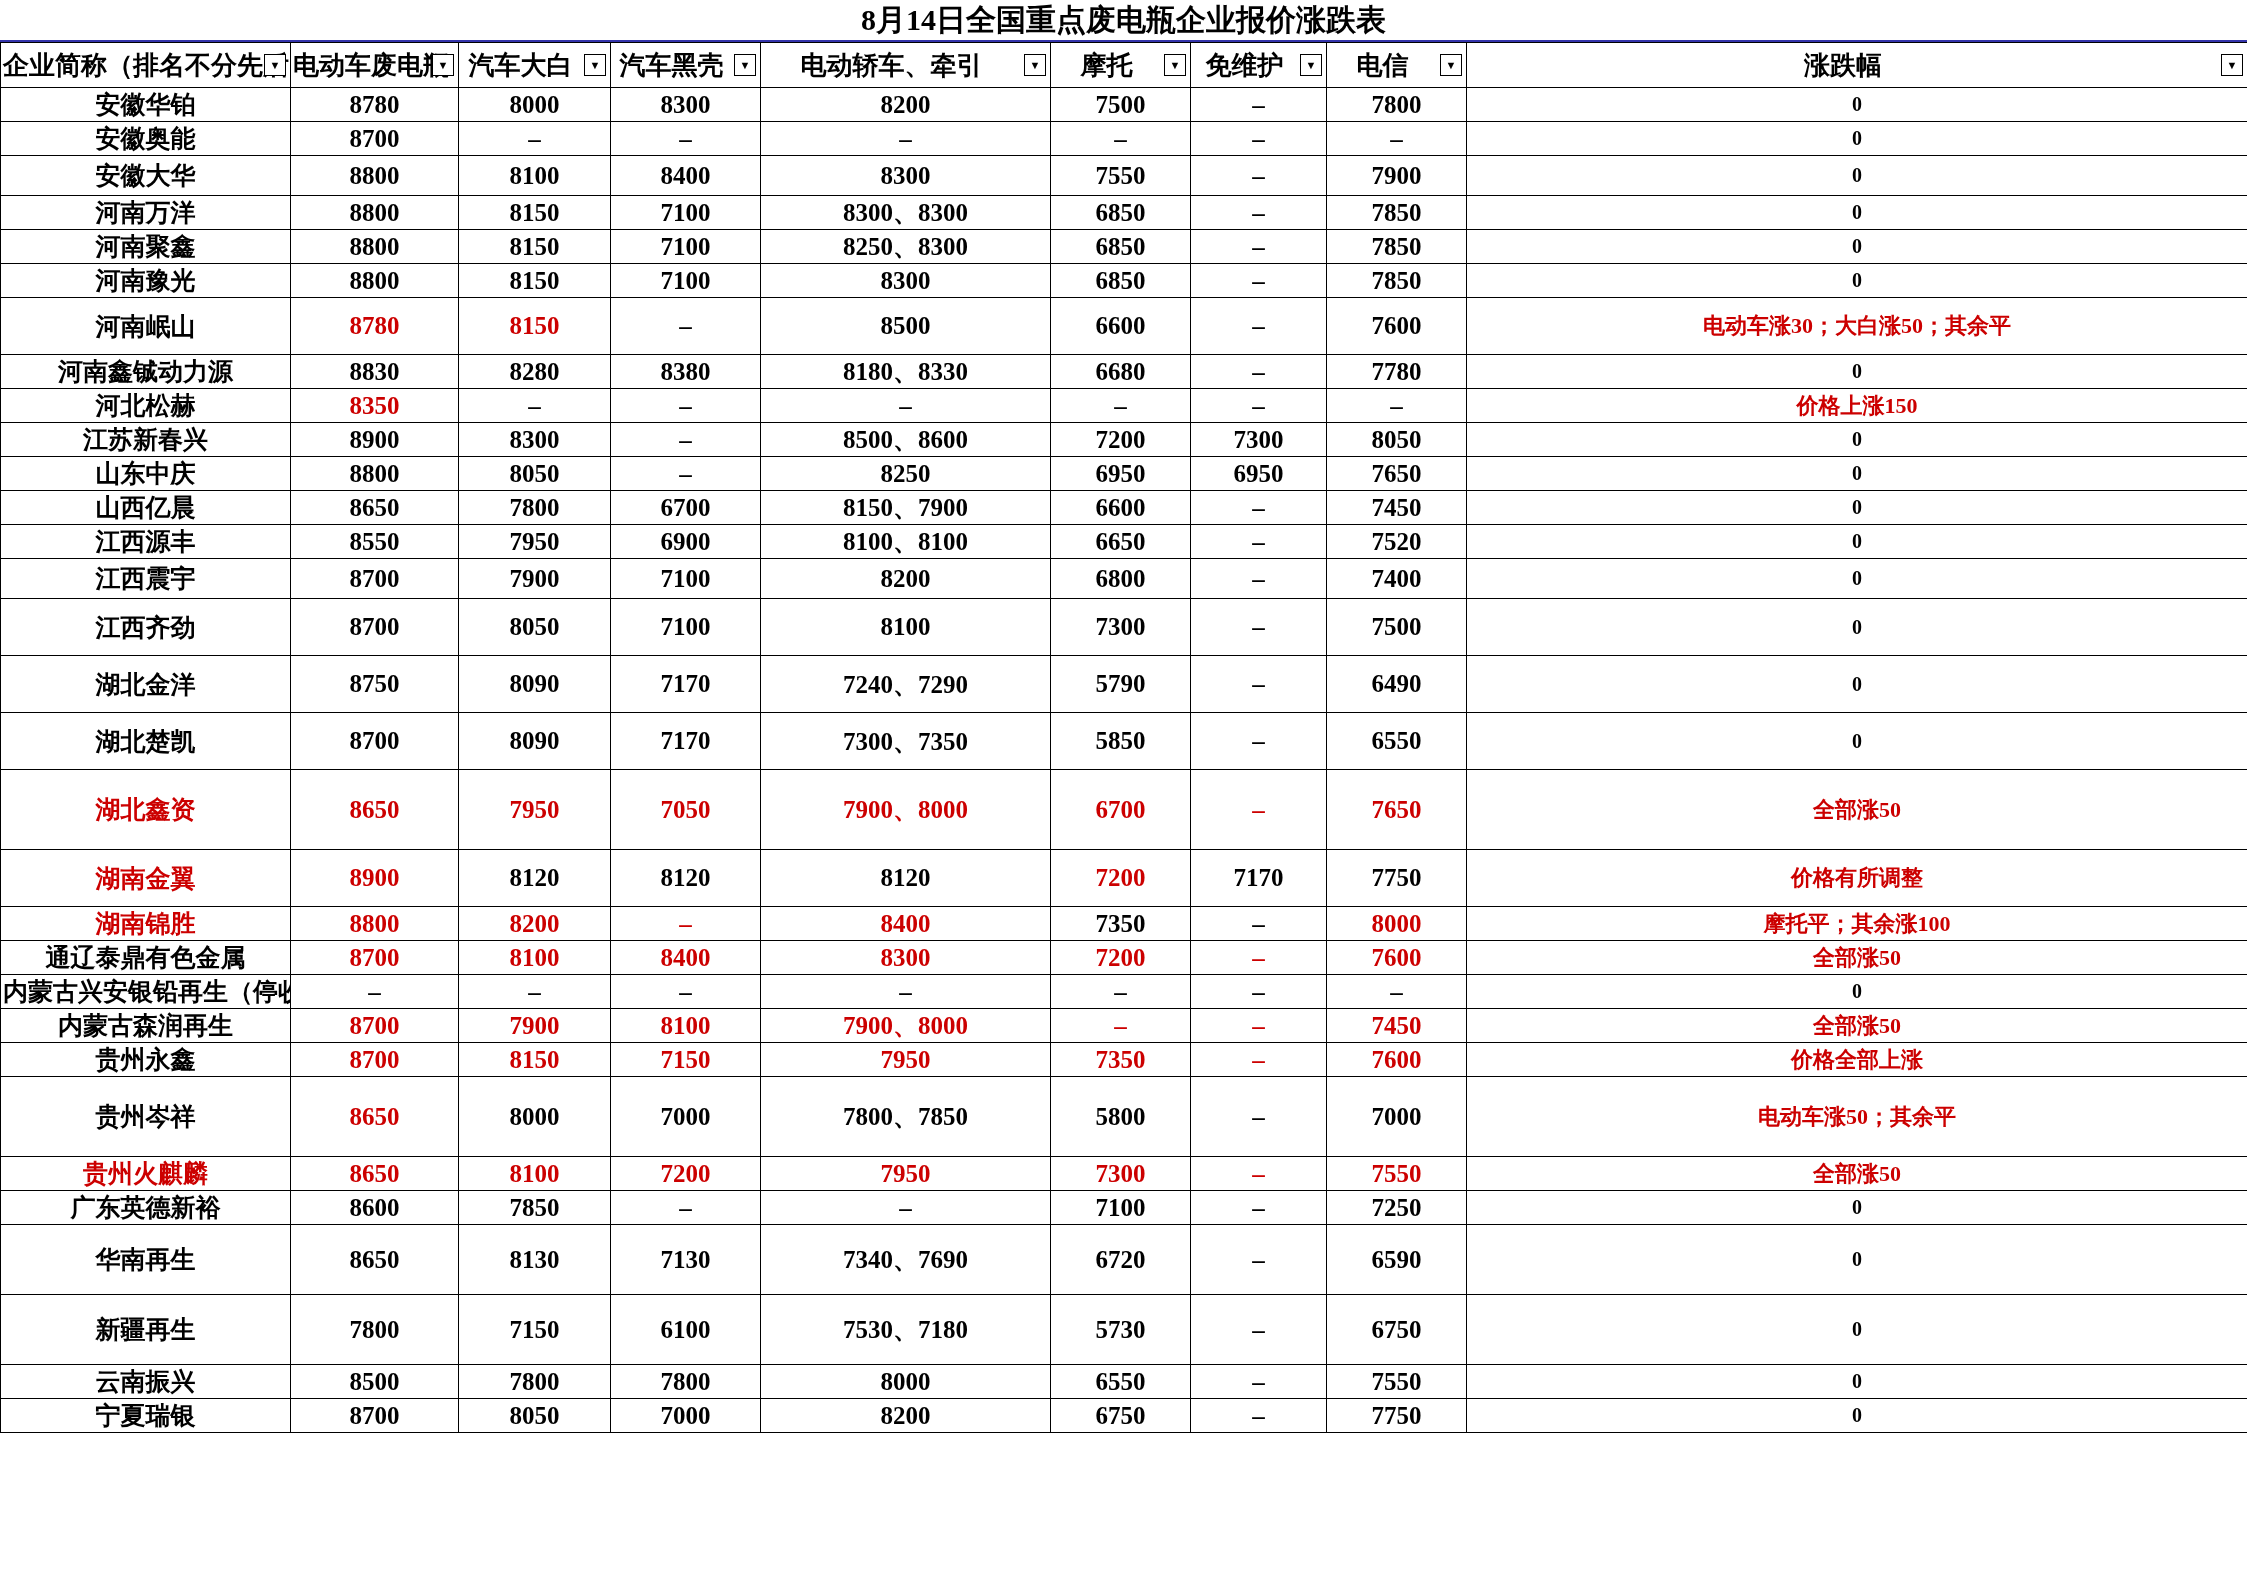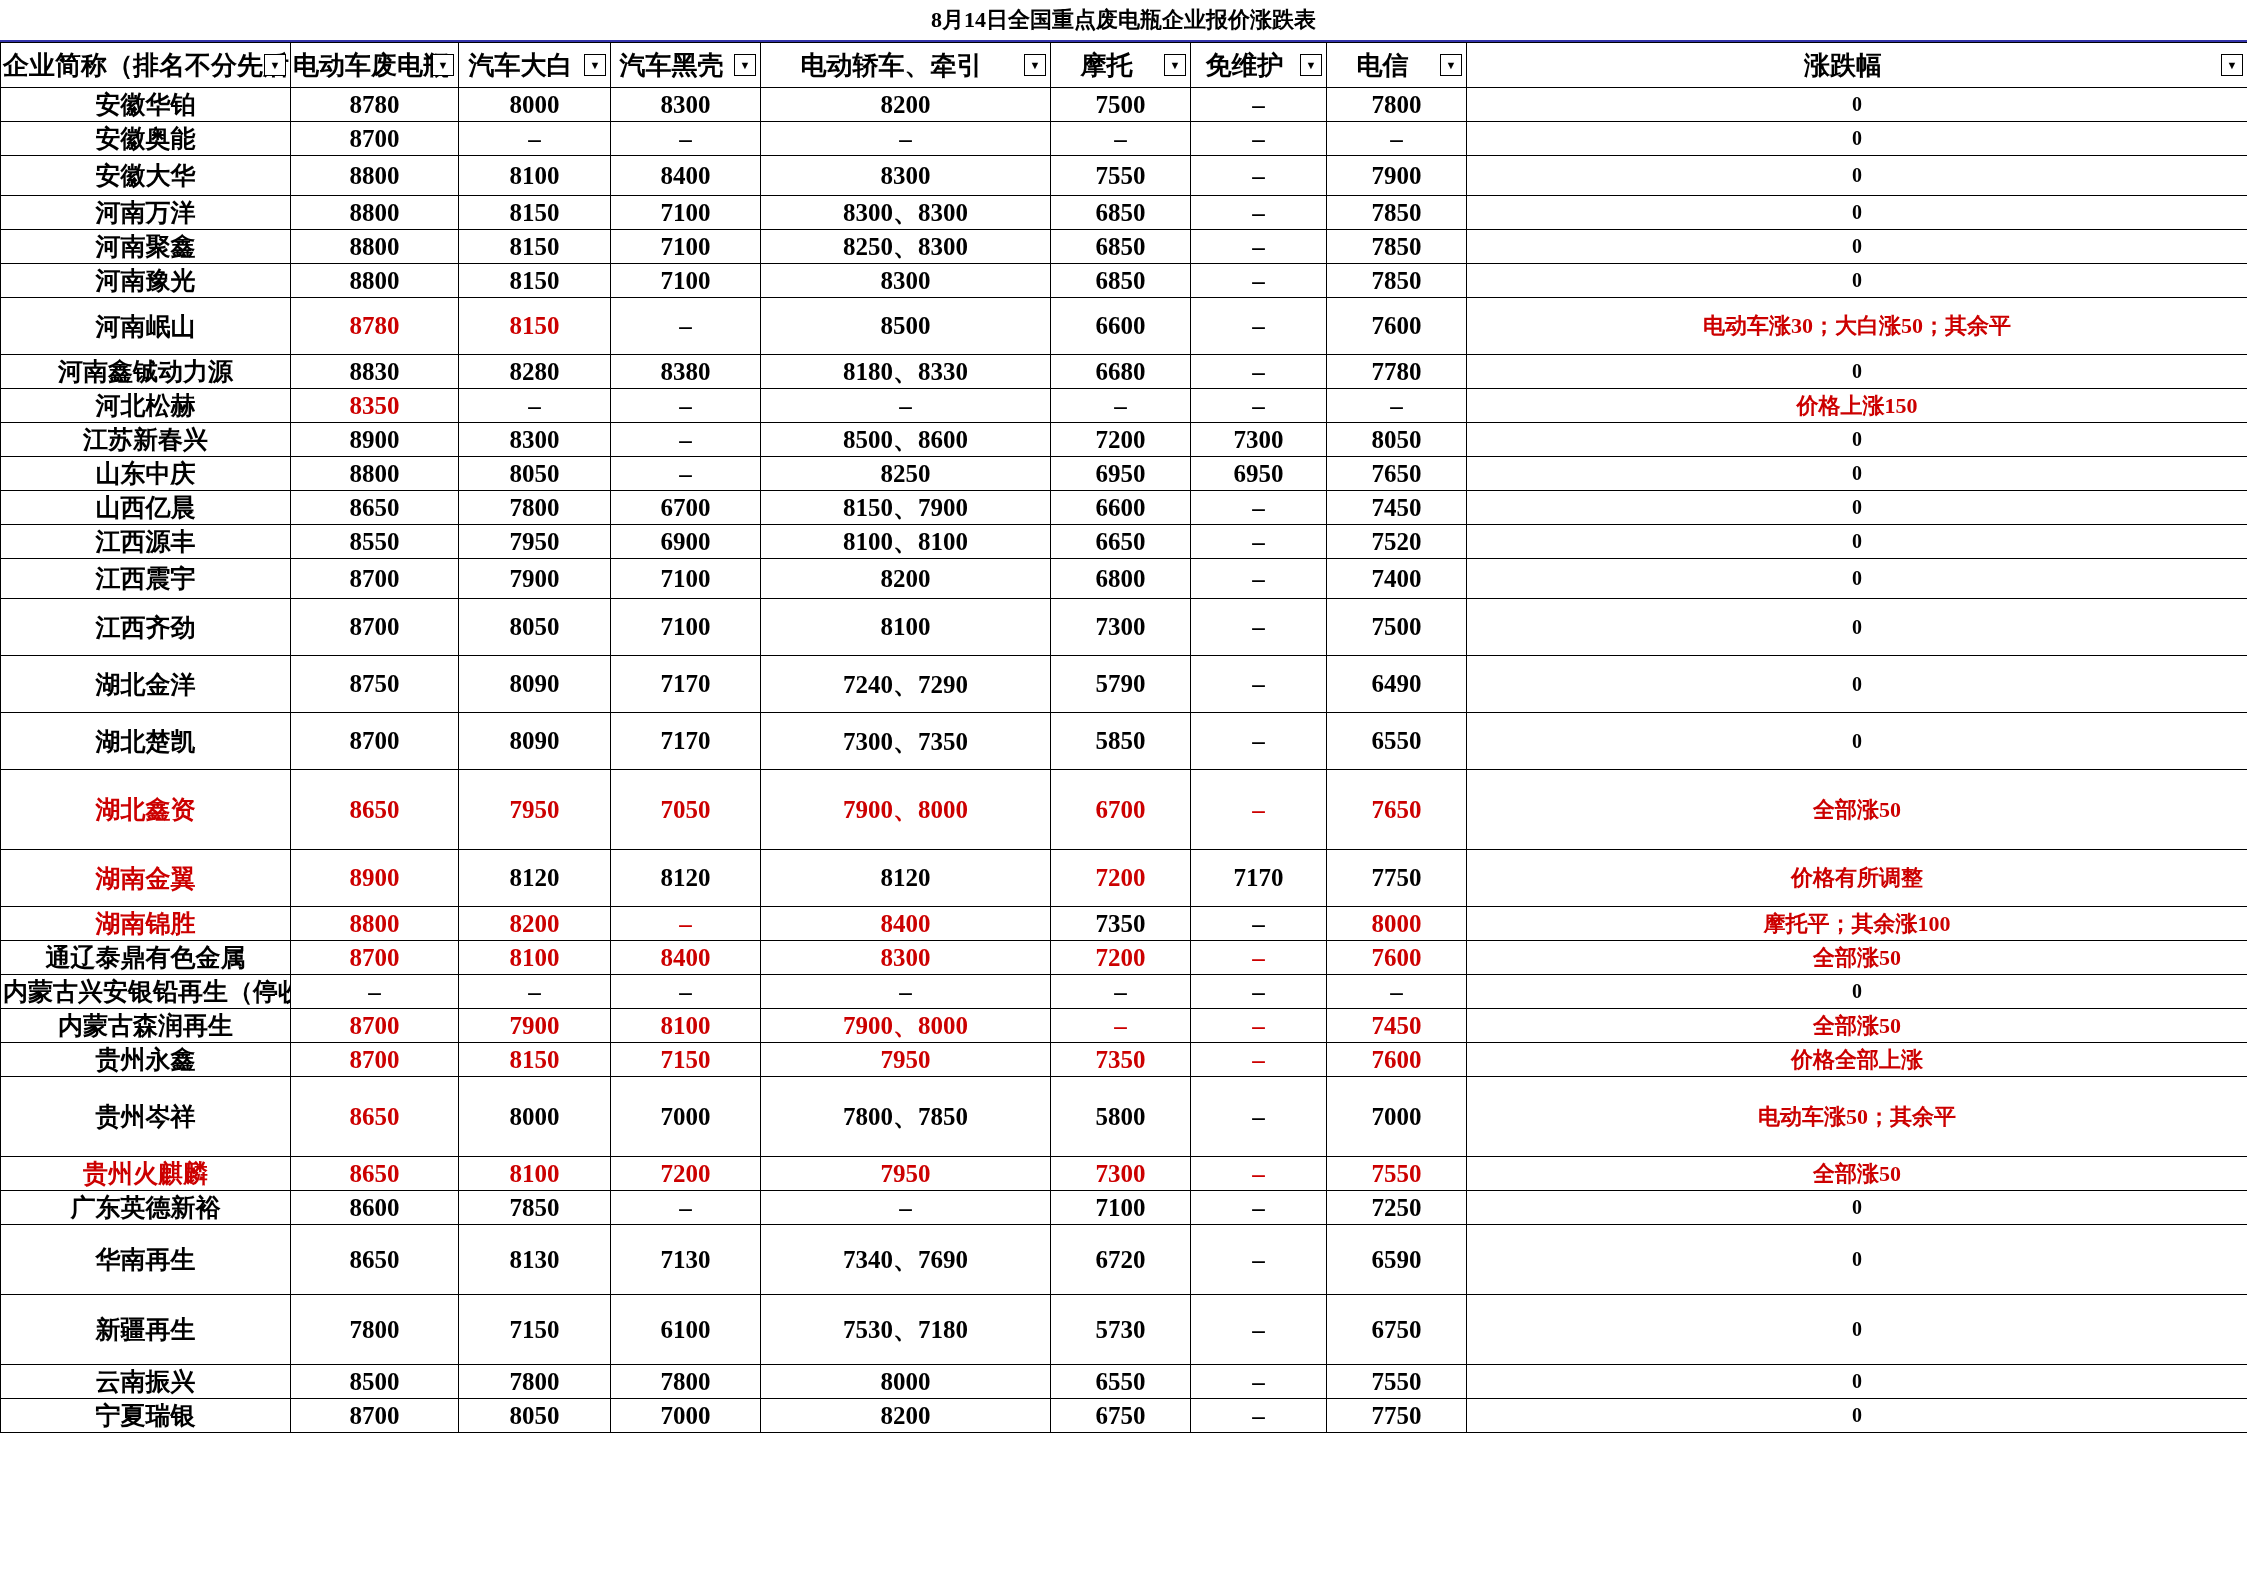--- a/index.html
+++ b/index.html
@@ -17,21 +17,21 @@
     box-sizing: border-box;
   }
   .title-row {
     height: 40px;
     display: flex;
     align-items: center;
     justify-content: center;
     border-bottom: 2px solid #3333aa;
   }
   .title-text {
-    font-size: 22px;
+    font-size: 30px;
     font-weight: bold;
     letter-spacing: 0px;
     white-space: nowrap;
   }
   table {
     border-collapse: collapse;
     table-layout: fixed;
     width: 2247px;
   }
   th, td {

